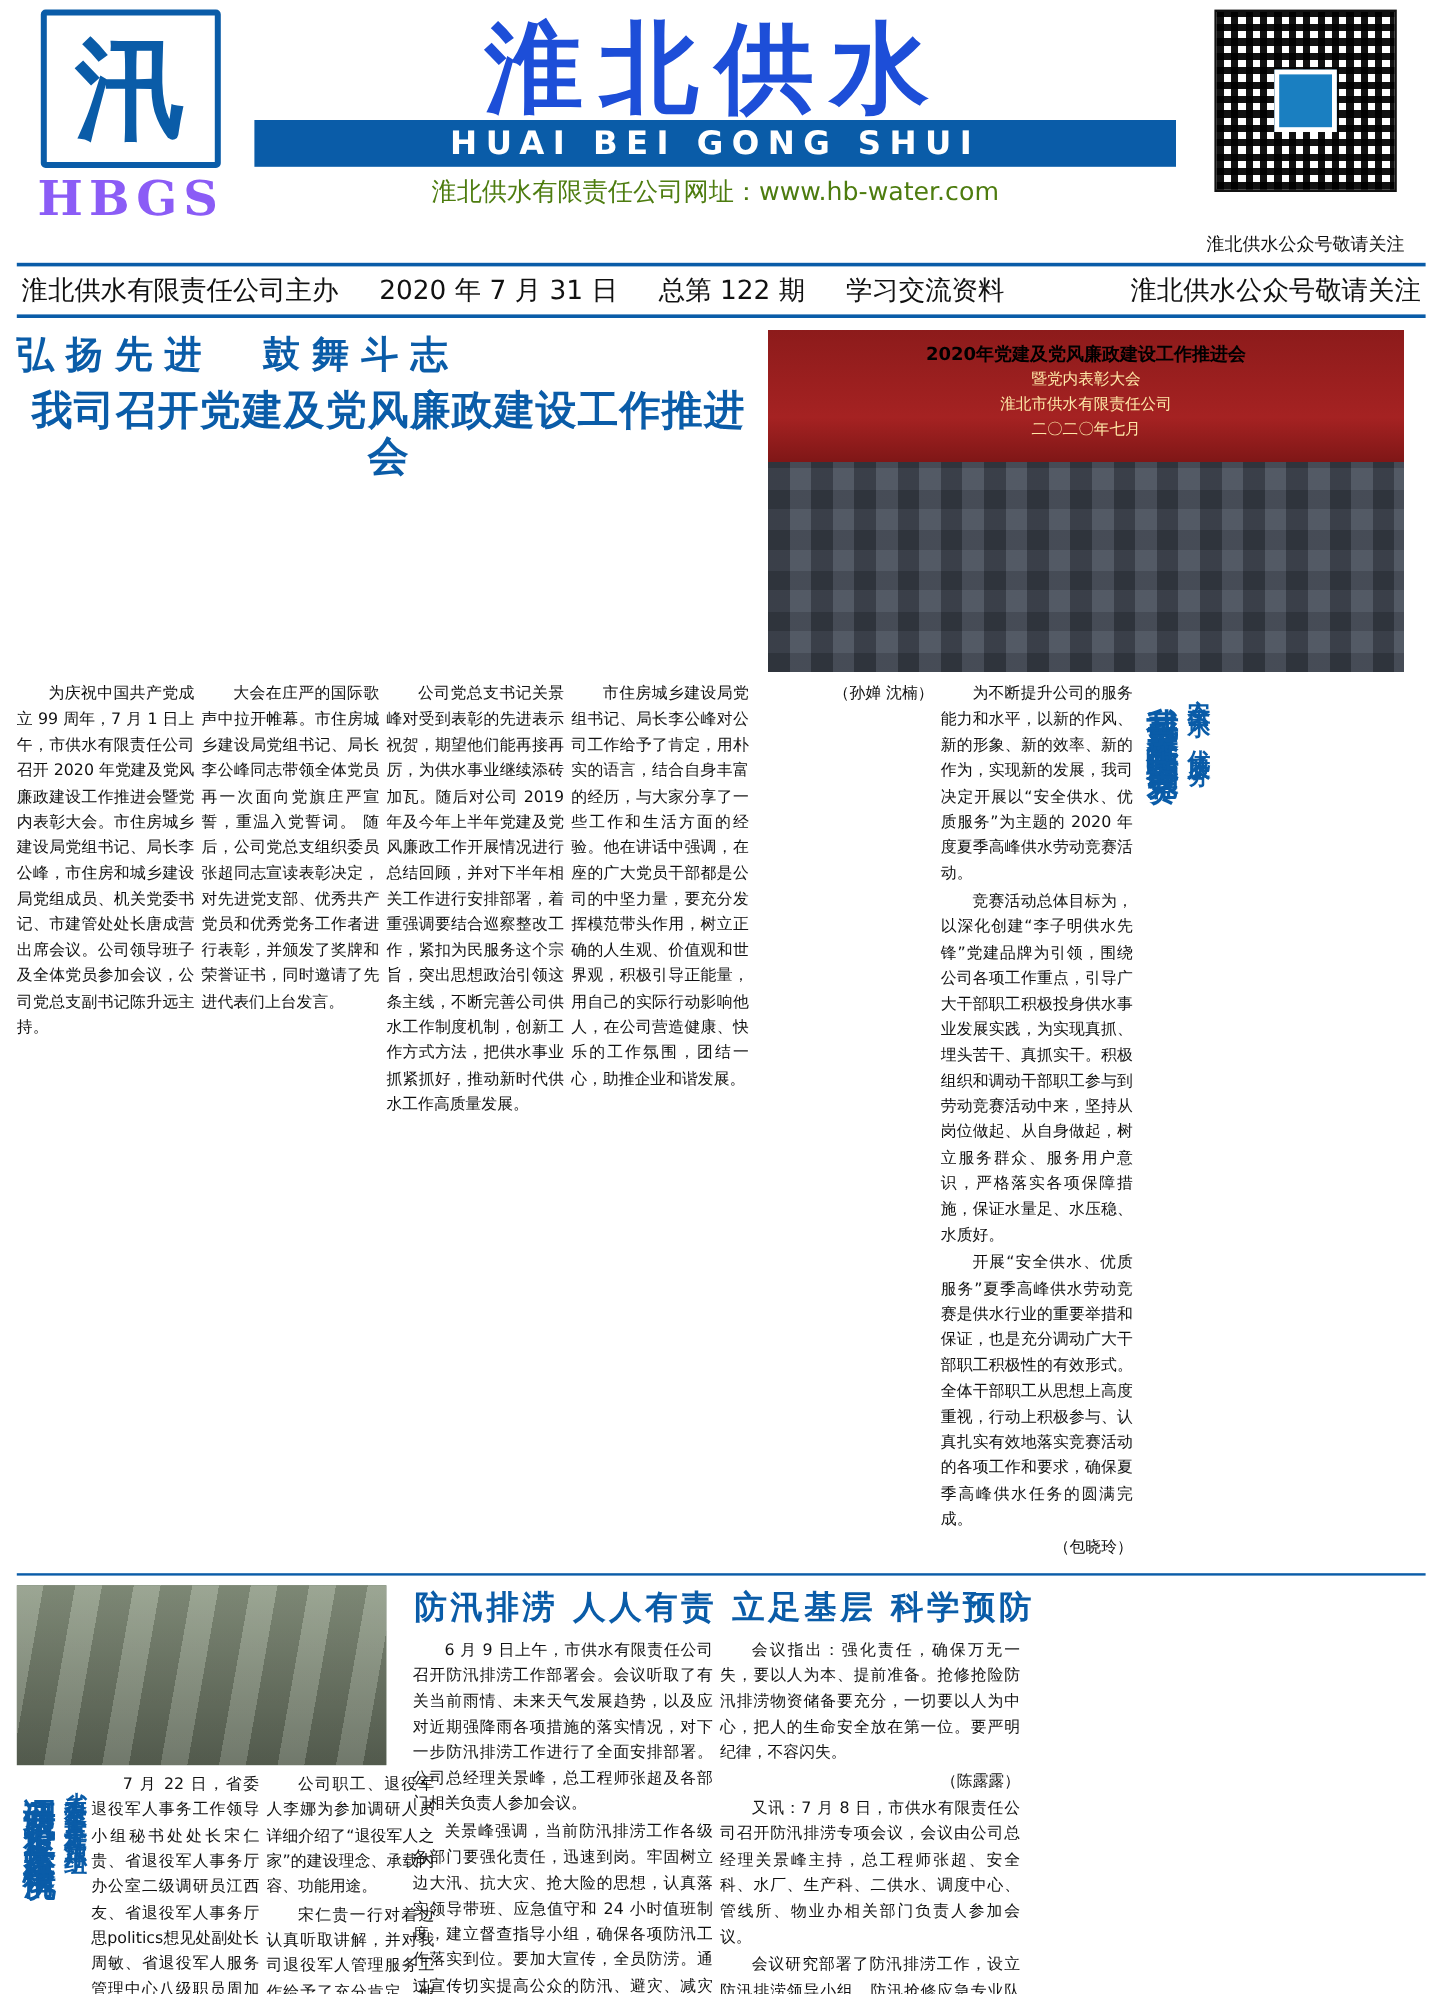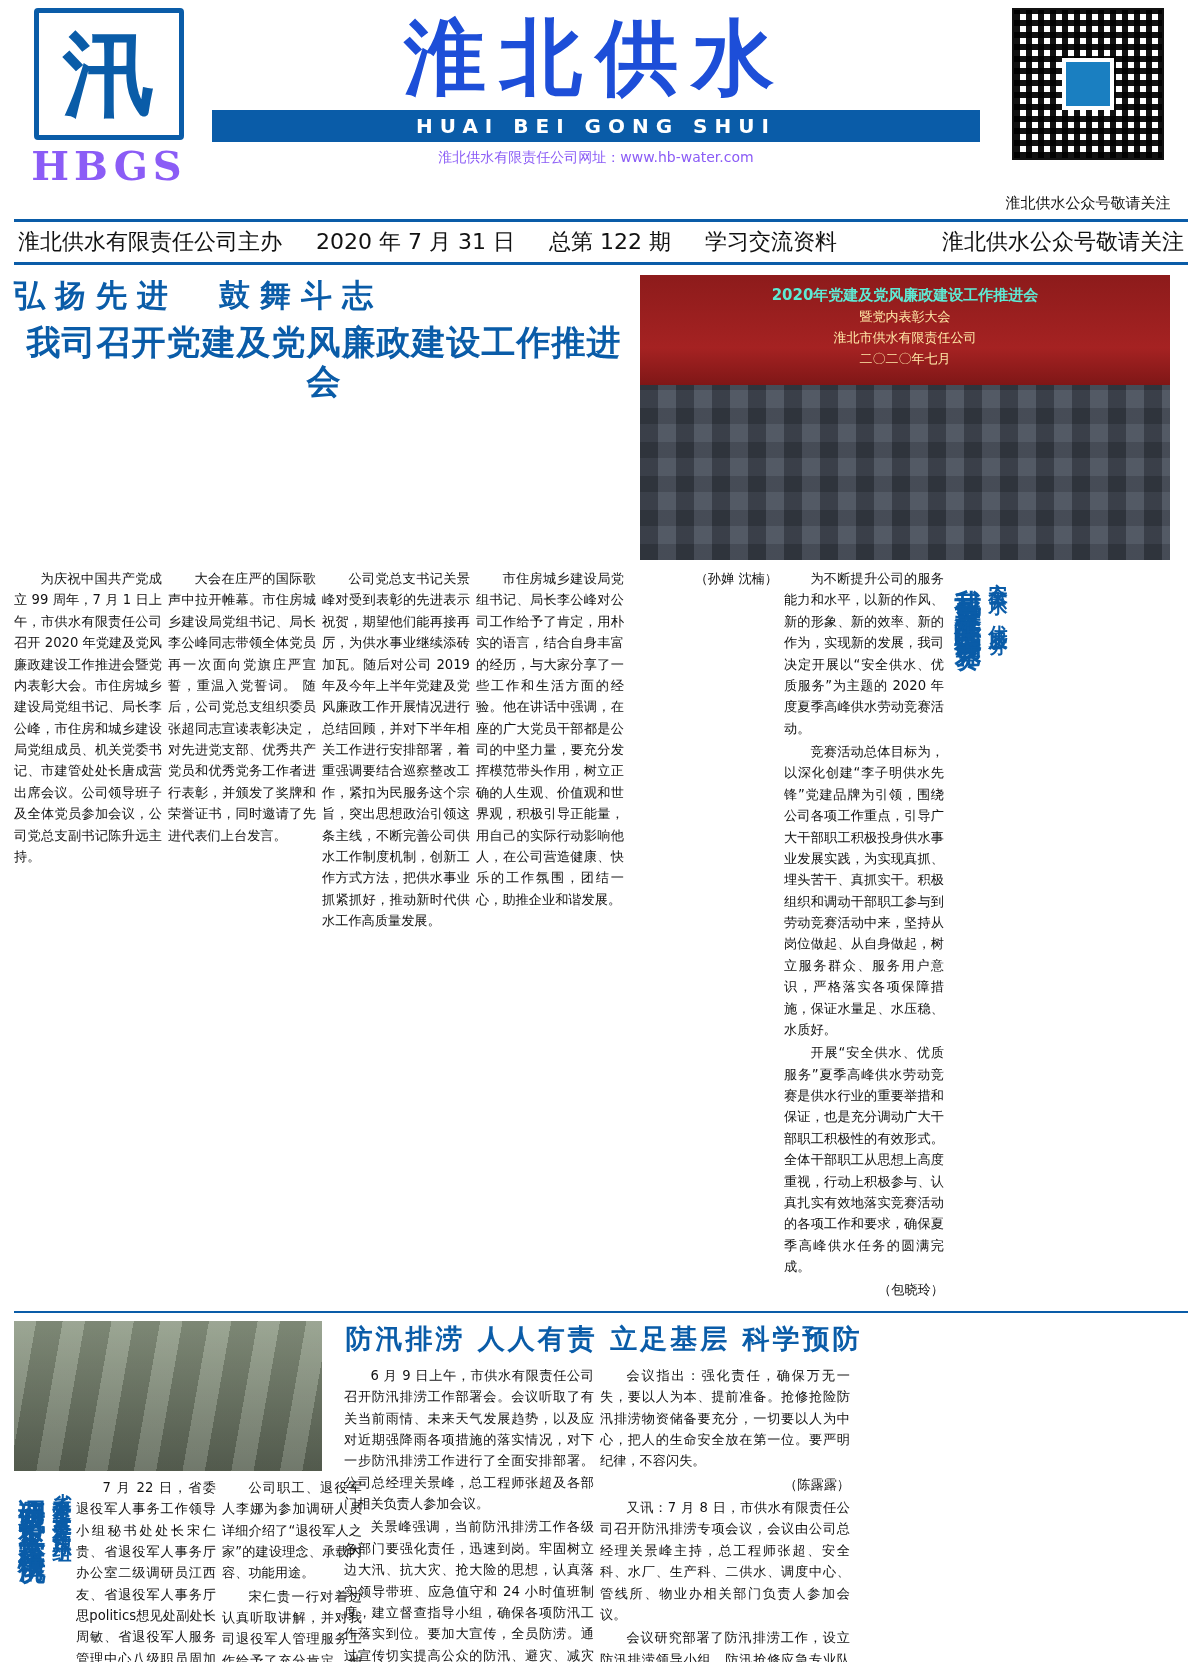--- a/index.html
+++ b/index.html
@@ -28,24 +28,24 @@
     color: #8b5cf6; font-weight: bold; font-size: 40px; letter-spacing: 5px;
     margin-top: 2px; font-family: "DejaVu Serif", "Liberation Serif", serif;
   }
   .title-block { flex: 1; text-align: center; padding: 0 8px; }
   .paper-title {
     color: #1d4ed8; font-size: 82px; font-weight: bold; letter-spacing: 14px;
     line-height: 1.05; margin-top: 6px;
     font-family: "DejaVu Serif", "Liberation Serif", serif;
   }
   .pinyin-bar {
-    margin-top: 10px; background: #0a5ca8; color: #fff;
-    font-size: 20px; font-weight: bold; letter-spacing: 7px; padding: 4px 0;
-  }
-  .site-line { font-size: 14px; margin-top: 7px; color: #8b5cf6; }
+    background: #0a5ca8; color: #fff;
+    font-size: 27px; font-weight: bold; letter-spacing: 7px; padding: 4px 0;
+  }
+  .site-line { font-size: 21px; margin-top: 7px; color: #4d7c0f; }
   .qr-block { width: 200px; flex: 0 0 200px; text-align: center; }
   .qr-box {
     width: 152px; height: 152px; margin: 0 auto; border: 2px solid #111;
     background:
       repeating-linear-gradient(0deg, #111 0 6px, #fff 6px 12px),
       repeating-linear-gradient(90deg, #111 0 6px, #fff 6px 12px);
     background-blend-mode: multiply;
     position: relative;
   }
   .qr-box::after {
@@ -79,21 +79,21 @@
   }
   .photo.meeting1 { width: 540px; height: 285px; margin-left: 6px; }
   .photo .ph-band {
     position: absolute; left: 0; right: 0; top: 0; height: 112px;
     background: linear-gradient(180deg, #8d1b1b 0%, #a52222 65%, #7d1616 100%);
   }
   .photo .ph-band-text {
     position: absolute; left: 0; right: 0; top: 8px; text-align: center;
     font-size: 13px; line-height: 1.6; color: #ffe9a8;
   }
-  .photo .ph-band-text b { display: block; font-size: 15px; color: #5eead4; }
+  .photo .ph-band-text b { display: block; font-size: 15px; color: #000000; }
   .photo .ph-seats {
     position: absolute; left: 0; right: 0; bottom: 0; height: 175px;
     background:
       repeating-linear-gradient(90deg, rgba(0,0,0,.22) 0 18px, rgba(255,255,255,.05) 18px 36px),
       repeating-linear-gradient(0deg, #3c424d 0 16px, #4a515d 16px 34px);
   }
   .photo.people { background: #6f7a6a; }
   .photo.people::before {
     content: ""; position: absolute; inset: 0;
     background:

